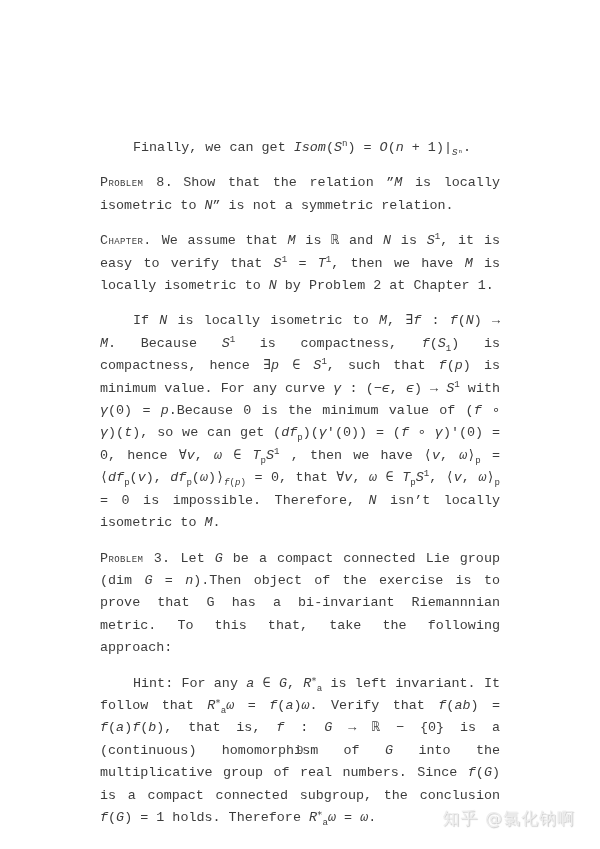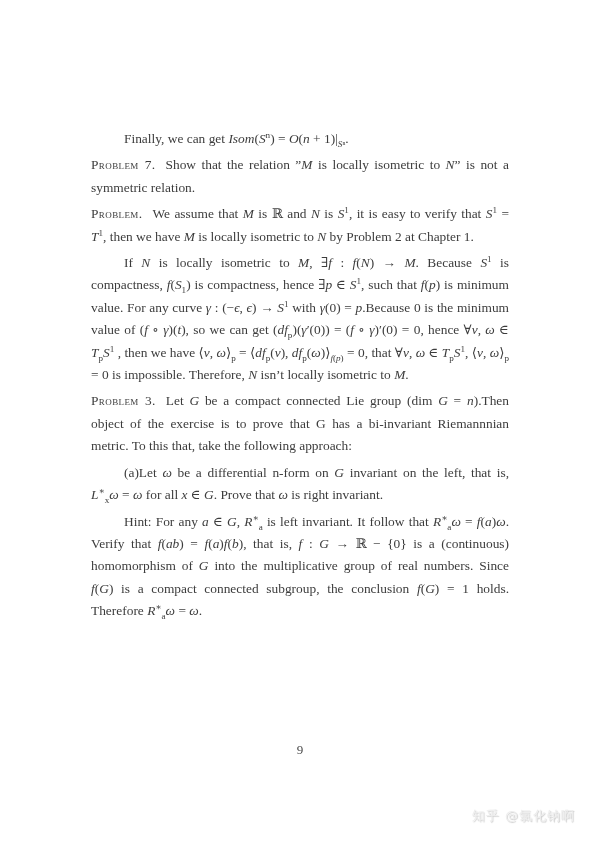--- a/index.html
+++ b/index.html
@@ -19,22 +19,23 @@
     position: absolute;
     left: 87px;
     top: 124px;
     width: 426px;
     color: #3c3c3c;
     font-size: 13.4px;
     line-height: 22.4px;
     text-align: justify;
   }
   p.par {
-    margin: 4px;
+    margin: 13px;
     padding: 0;
+    font-family: Liberation Mono, monospace;
   }
   .indent { text-indent: 33px; }
   .sp-a { margin-bottom: 23px; }  
   .sp-b { margin-bottom: 15px; }  
   .sp-c { margin-bottom: 19px; }  
   .sc {
     font-variant: small-caps;
     letter-spacing: 0.4px;
     margin-right: 10px;
   }
@@ -49,46 +50,45 @@
     left: 0;
     width: 600px;
     text-align: center;
     font-size: 13px;
     color: #4a4a4a;
   }
   .watermark {
     position: absolute;
     top: 807px;
     right: 25px;
-    font-size: 13px;
+    font-size: 17px;
     letter-spacing: 1px;
     color: #ededed;
     text-shadow: 1px 1px 1px #cccccc;
     font-family: "DejaVu Sans", "Liberation Sans", sans-serif;
   }
 </style>
 </head>
 <body>
 
 <div class="page">
 
   <div class="content">
 
     <p class="par indent sp-a">Finally, we can get <i>Isom</i>(<i>S</i><sup>n</sup>) = <i>O</i>(<i>n</i> + 1)|<sub><i>S</i>ⁿ</sub>.</p>
 
-    <p class="par sp-b"><span class="sc">Problem 7.</span><span>Show that the relation ”<i>M</i> is locally isometric to <i>N</i>” is not a symmetric relation.</span></p>
+    <p class="par sp-b"><span class="sc">Problem 8.</span><span>Show that the relation ”<i>M</i> is locally isometric to <i>N</i>” is not a symmetric relation.</span></p>
 
-    <p class="par"><span class="sc">Problem.</span><span>We assume that <i>M</i> is ℝ and <i>N</i> is <i>S</i><sup>1</sup>, it is easy to verify that <i>S</i><sup>1</sup> = <i>T</i><sup>1</sup>, then we have <i>M</i> is locally isometric to <i>N</i> by Problem 2 at Chapter 1.</span></p>
+    <p class="par"><span class="sc">Chapter.</span><span>We assume that <i>M</i> is ℝ and <i>N</i> is <i>S</i><sup>1</sup>, it is easy to verify that <i>S</i><sup>1</sup> = <i>T</i><sup>1</sup>, then we have <i>M</i> is locally isometric to <i>N</i> by Problem 2 at Chapter 1.</span></p>
 
 
     <p class="par indent sp-c">If <i>N</i> is locally isometric to <i>M</i>, ∃<i>f</i> : <i>f</i>(<i>N</i>) → <i>M</i>. Because <i>S</i><sup>1</sup> is compactness, <i>f</i>(<i>S</i><sub>1</sub>) is compactness, hence ∃<i>p</i> ∈ <i>S</i><sup>1</sup>, such that <i>f</i>(<i>p</i>) is minimum value. For any curve <i>γ</i> : (−<i>ϵ</i>, <i>ϵ</i>) → <i>S</i><sup>1</sup> with <i>γ</i>(0) = <i>p</i>.Because 0 is the minimum value of (<i>f</i> ∘ <i>γ</i>)(<i>t</i>), so we can get (<i>df</i><sub>p</sub>)(<i>γ</i>′(0)) = (<i>f</i> ∘ <i>γ</i>)′(0) = 0, hence ∀<i>v</i>, <i>ω</i> ∈ <i>T</i><sub>p</sub><i>S</i><sup>1</sup> , then we have ⟨<i>v</i>, <i>ω</i>⟩<sub>p</sub> = ⟨<i>df</i><sub>p</sub>(<i>v</i>), <i>df</i><sub>p</sub>(<i>ω</i>)⟩<sub><i>f</i>(<i>p</i>)</sub> = 0, that ∀<i>v</i>, <i>ω</i> ∈ <i>T</i><sub>p</sub><i>S</i><sup>1</sup>, ⟨<i>v</i>, <i>ω</i>⟩<sub>p</sub> = 0 is impossible. Therefore, <i>N</i> isn’t locally isometric to <i>M</i>.</p>
 
     <p class="par"><span class="sc">Problem 3.</span><span>Let <i>G</i> be a compact connected Lie group (dim <i>G</i> = <i>n</i>).Then object of the exercise is to prove that G has a bi-invariant Riemannnian metric. To this that, take the following approach:</span></p>
 
-    <p class="par indent">(a)Let <i>ω</i> be a differential n-form on <i>G</i> invariant on the left, that is, <i>L</i><sup>∗</sup><sub>x</sub><i>ω</i> = <i>ω</i> for all <i>x</i> ∈ <i>G</i>. Prove that <i>ω</i> is right invariant.</p>
 
     <p class="par indent">Hint: For any <i>a</i> ∈ <i>G</i>, <i>R</i><sup>∗</sup><sub>a</sub> is left invariant. It follow that <i>R</i><sup>∗</sup><sub>a</sub><i>ω</i> = <i>f</i>(<i>a</i>)<i>ω</i>. Verify that <i>f</i>(<i>ab</i>) = <i>f</i>(<i>a</i>)<i>f</i>(<i>b</i>), that is, <i>f</i> : <i>G</i> → ℝ − {0} is a (continuous) homomorphism of <i>G</i> into the multiplicative group of real numbers. Since <i>f</i>(<i>G</i>) is a compact connected subgroup, the conclusion <i>f</i>(<i>G</i>) = 1 holds. Therefore <i>R</i><sup>∗</sup><sub>a</sub><i>ω</i> = <i>ω</i>.</p>
 
   </div>
 
   <div class="pagenum">9</div>
 
   <div class="watermark">知乎 @氯化钠啊</div>
 
 </div>

